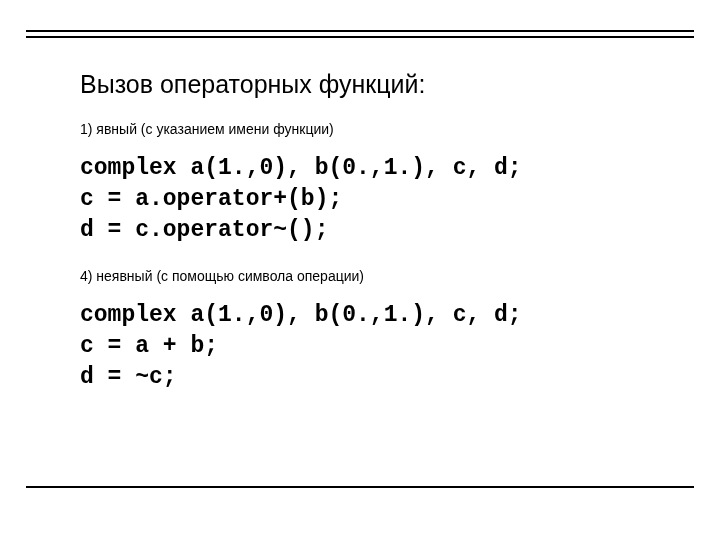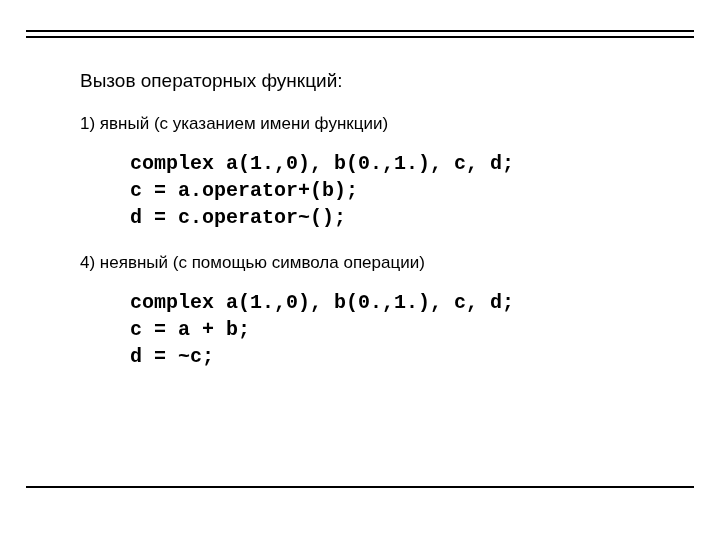--- a/index.html
+++ b/index.html
@@ -27,34 +27,33 @@
   .double-line.top2 { top: 36px; }
   .double-line.bottom1 { top: 486px; }
 
   .content {
     position: absolute;
     left: 80px;
     top: 70px;
     right: 50px;
   }
   .heading {
-    font-size: 19px;
+    font-size: 25px;
     margin-bottom: 22px;
   }
   .sub {
-    font-size: 17px;
+    font-size: 14px;
     margin-bottom: 16px;
   }
   .code {
     font-family: "Courier New", Courier, monospace;
     font-weight: bold;
-    font-size: 20px;
+    font-size: 23px;
     line-height: 1.35;
     white-space: pre;
-    margin-left: 50px;
     margin-bottom: 22px;
   }
 </style>
 </head>
 <body>
 
 <div class="slide">
   <div class="double-line top1"></div>
   <div class="double-line top2"></div>
 

